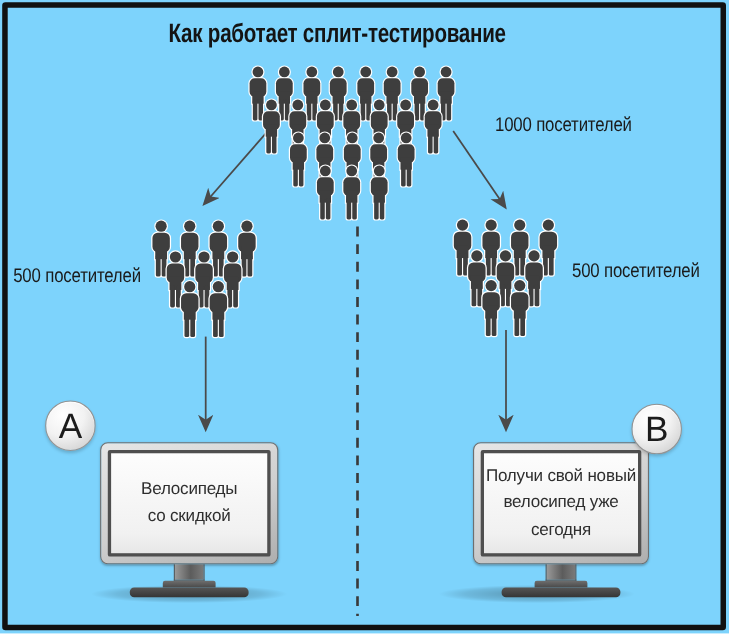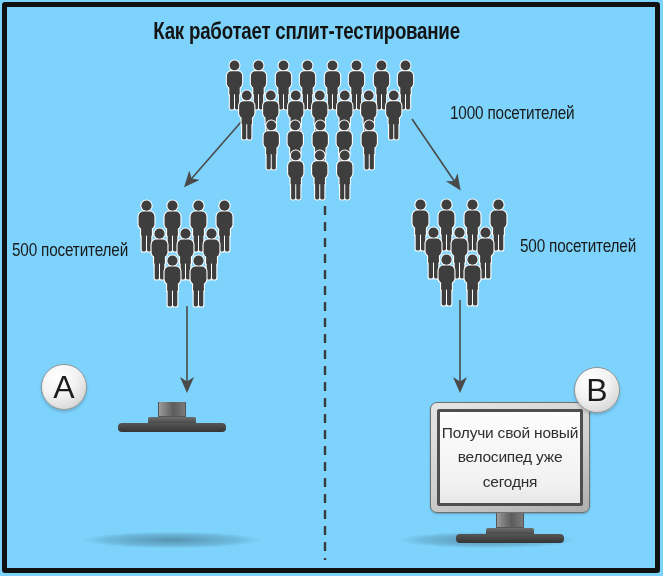--- a/index.html
+++ b/index.html
@@ -316,20 +316,26 @@
 
   <div class="label" style="left:450px;top:103px;">1000 посетителей</div>
   <div class="label" style="left:12px;top:240px;">500 посетителей</div>
   <div class="label" style="left:520px;top:236px;">500 посетителей</div>
 
   <div class="badge" style="left:41px;top:364px;">A</div>
   <div class="badge" style="left:574px;top:367px;">B</div>
 
   <div class="monitor" style="left:91px;top:402px;width:162px;">
     <div class="monitor-shadow"></div>
+    <div class="frame">
+      <div class="screen">
+        <div class="screen-text">Велосипеды
+со скидкой</div>
+      </div>
+    </div>
     <div class="neck"></div>
     <div class="pedestal"></div>
     <div class="base"></div>
   </div>
 
   <div class="monitor" style="left:385px;top:402px;width:160px;padding-left:45px;">
     <div class="monitor-shadow"></div>
     <div class="frame">
       <div class="screen">
         <div class="screen-text">Получи свой новый

